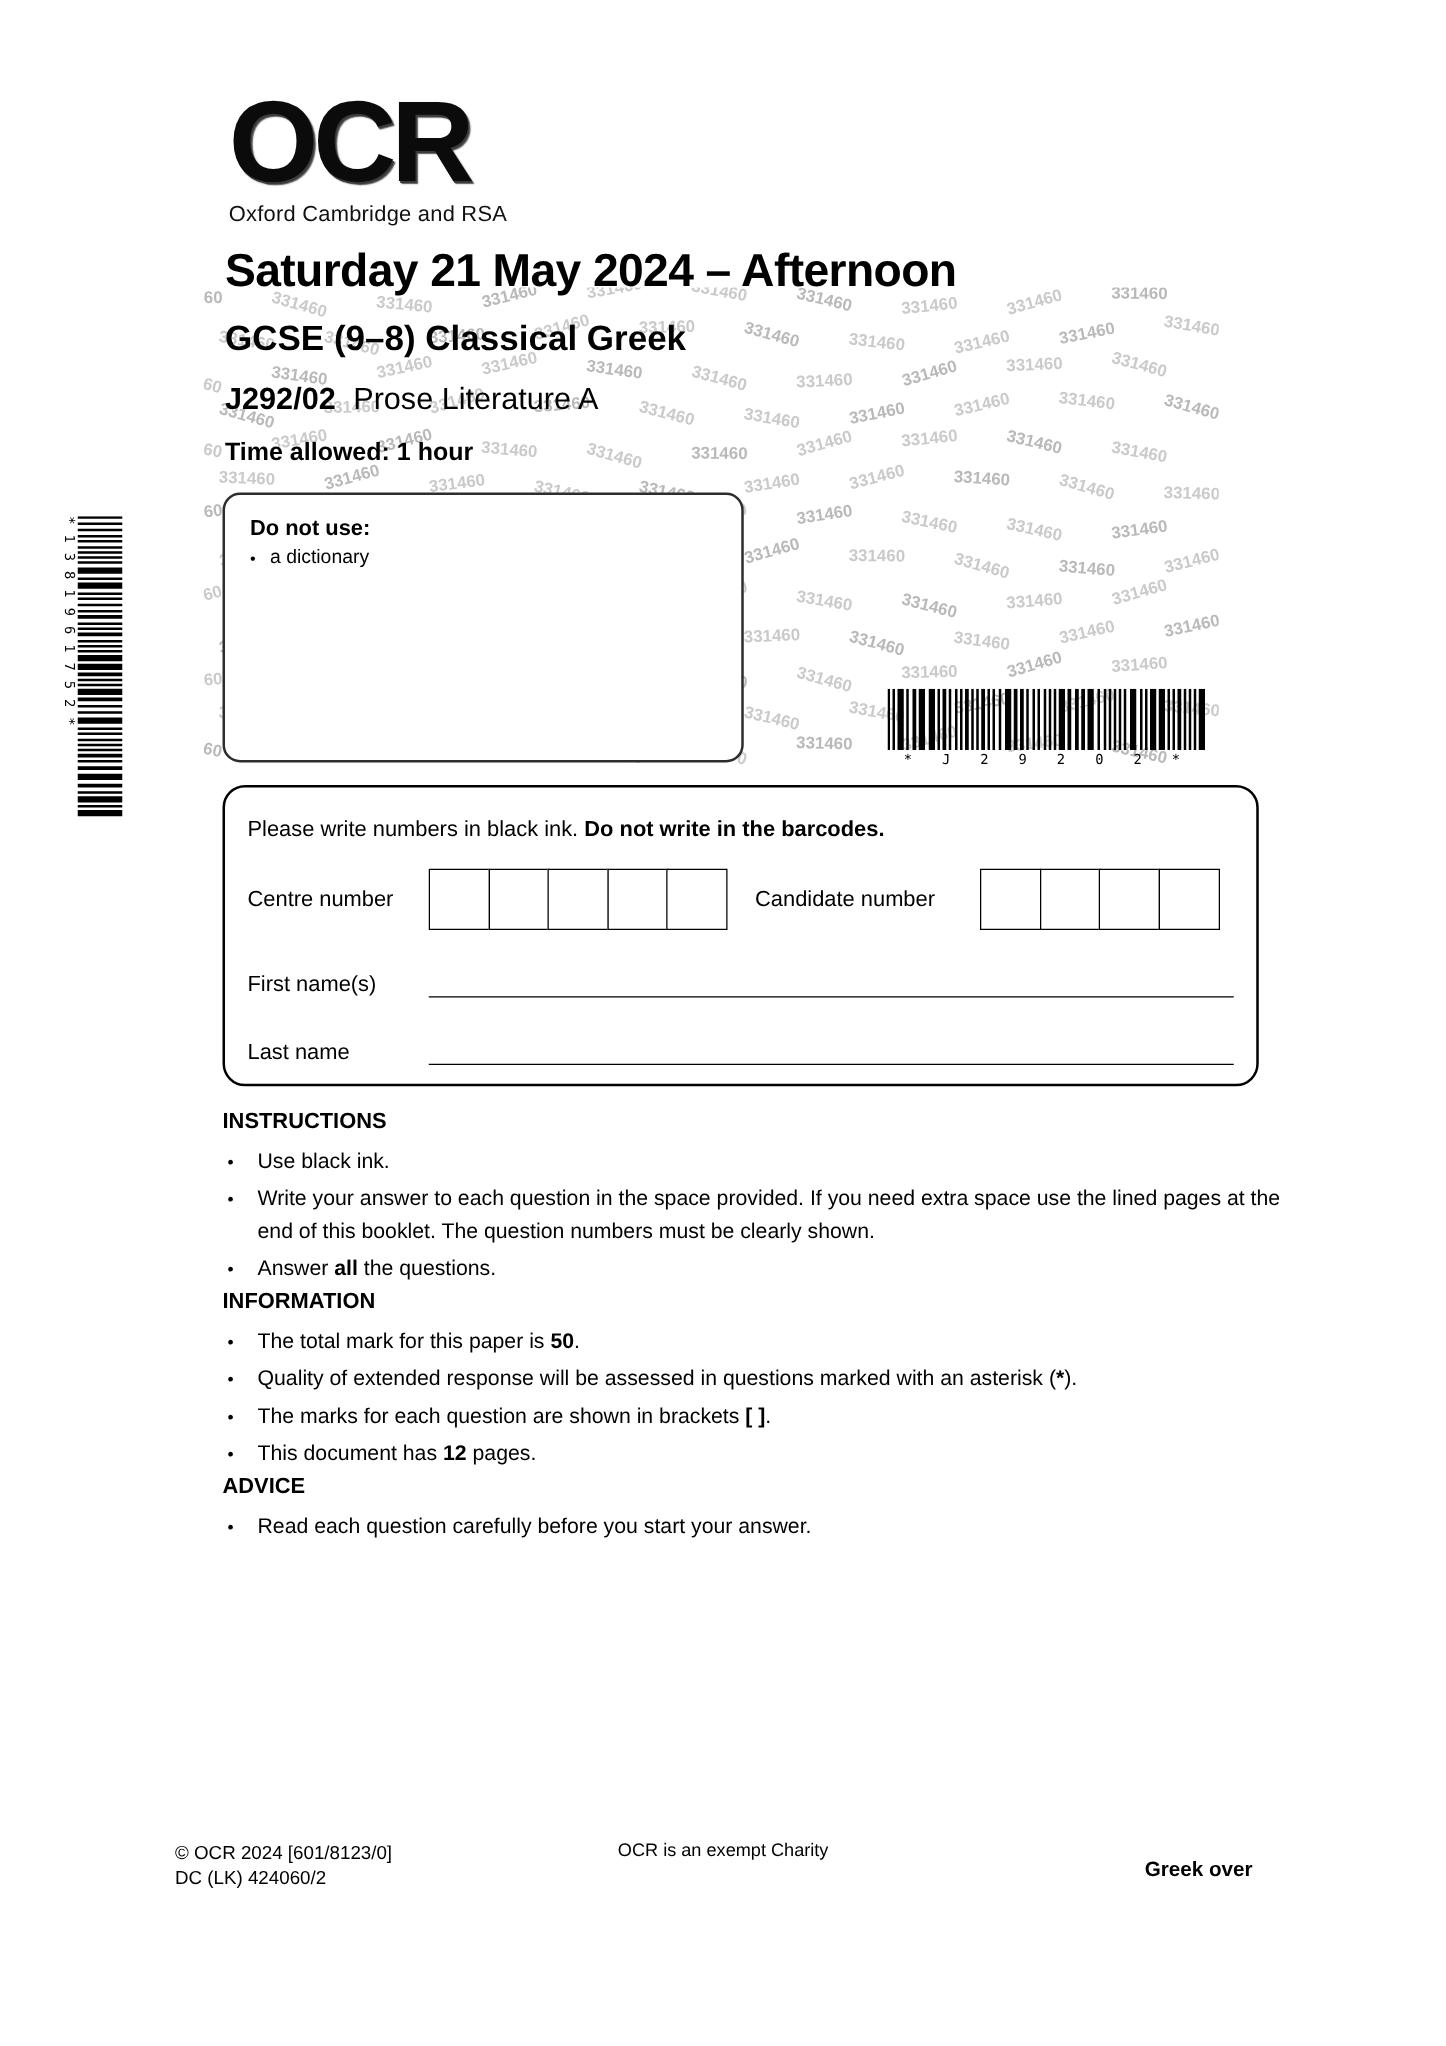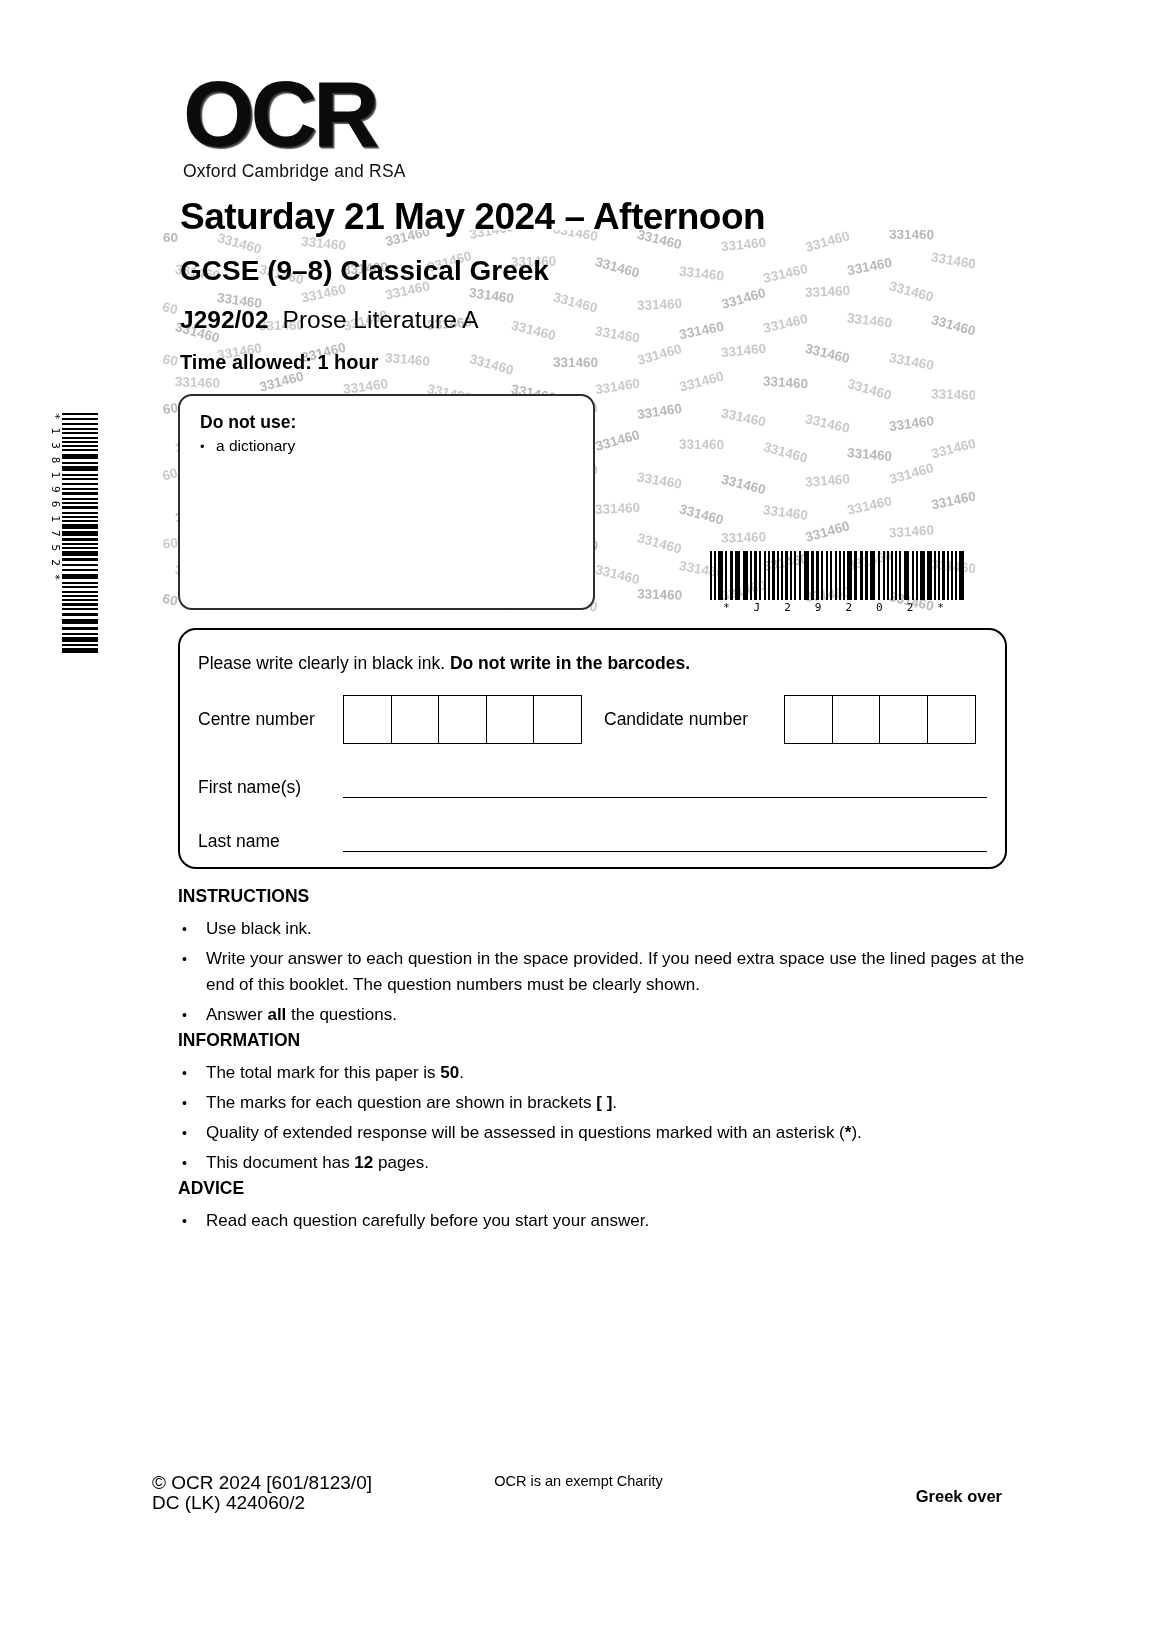--- a/index.html
+++ b/index.html
@@ -77,21 +77,21 @@
   .section{position:absolute;left:178px;width:848px;z-index:2;}
   .sec-instructions{top:886px;}
   .sec-information{top:1030px;}
   .sec-advice{top:1178px;}
   .sec-heading{font-size:17.5px;font-weight:bold;margin-bottom:9px;}
   .sec-list{margin:0;padding:0;list-style:none;}
   .sec-list li{display:flex;font-size:17px;line-height:26px;margin-bottom:4px;}
   .sec-list li::before{content:"\2022";width:28px;flex:none;font-size:14px;line-height:26px;padding-left:4px;box-sizing:border-box;}
   .sec-list li > span{flex:1;}
   
-  .footer-left{position:absolute;left:152px;top:1473px;font-size:19px;line-height:20px;z-index:2;}
+  .footer-left{position:absolute;left:140px;top:1473px;font-size:15px;line-height:20px;z-index:2;}
   .footer-center{position:absolute;left:0;right:0;top:1473px;text-align:center;font-size:14.5px;z-index:2;}
   .footer-right{position:absolute;right:155px;top:1487px;font-size:16.5px;font-weight:bold;z-index:2;}
 </style>
 </head>
 <body>
 
 <div id="page">
 
   <div class="watermark">
       <span style="left: -30px; top: 0px; transform: rotate(0deg); color: rgb(185, 185, 185);">331460</span>
@@ -297,21 +297,21 @@
         <i style="display: block; background: rgb(0, 0, 0); height: 5px; margin-bottom: 3px;"></i>
       </div>
   </div>
 
   <div class="hbarcode">
     <div class="hbarcode-bars"><i style="display: inline-block; vertical-align: top; background: rgb(0, 0, 0); height: 100%; width: 2px; margin-right: 2px;"></i><i style="display: inline-block; vertical-align: top; background: rgb(0, 0, 0); height: 100%; width: 2px; margin-right: 2px;"></i><i style="display: inline-block; vertical-align: top; background: rgb(0, 0, 0); height: 100%; width: 5px; margin-right: 2px;"></i><i style="display: inline-block; vertical-align: top; background: rgb(0, 0, 0); height: 100%; width: 2px; margin-right: 3px;"></i><i style="display: inline-block; vertical-align: top; background: rgb(0, 0, 0); height: 100%; width: 3px; margin-right: 2px;"></i><i style="display: inline-block; vertical-align: top; background: rgb(0, 0, 0); height: 100%; width: 5px; margin-right: 3px;"></i><i style="display: inline-block; vertical-align: top; background: rgb(0, 0, 0); height: 100%; width: 5px; margin-right: 2px;"></i><i style="display: inline-block; vertical-align: top; background: rgb(0, 0, 0); height: 100%; width: 2px; margin-right: 2px;"></i><i style="display: inline-block; vertical-align: top; background: rgb(0, 0, 0); height: 100%; width: 3px; margin-right: 2px;"></i><i style="display: inline-block; vertical-align: top; background: rgb(0, 0, 0); height: 100%; width: 2px; margin-right: 3px;"></i><i style="display: inline-block; vertical-align: top; background: rgb(0, 0, 0); height: 100%; width: 2px; margin-right: 2px;"></i><i style="display: inline-block; vertical-align: top; background: rgb(0, 0, 0); height: 100%; width: 2px; margin-right: 2px;"></i><i style="display: inline-block; vertical-align: top; background: rgb(0, 0, 0); height: 100%; width: 3px; margin-right: 2px;"></i><i style="display: inline-block; vertical-align: top; background: rgb(0, 0, 0); height: 100%; width: 2px; margin-right: 2px;"></i><i style="display: inline-block; vertical-align: top; background: rgb(0, 0, 0); height: 100%; width: 2px; margin-right: 2px;"></i><i style="display: inline-block; vertical-align: top; background: rgb(0, 0, 0); height: 100%; width: 3px; margin-right: 2px;"></i><i style="display: inline-block; vertical-align: top; background: rgb(0, 0, 0); height: 100%; width: 2px; margin-right: 2px;"></i><i style="display: inline-block; vertical-align: top; background: rgb(0, 0, 0); height: 100%; width: 2px; margin-right: 3px;"></i><i style="display: inline-block; vertical-align: top; background: rgb(0, 0, 0); height: 100%; width: 2px; margin-right: 3px;"></i><i style="display: inline-block; vertical-align: top; background: rgb(0, 0, 0); height: 100%; width: 5px; margin-right: 2px;"></i><i style="display: inline-block; vertical-align: top; background: rgb(0, 0, 0); height: 100%; width: 3px; margin-right: 2px;"></i><i style="display: inline-block; vertical-align: top; background: rgb(0, 0, 0); height: 100%; width: 3px; margin-right: 2px;"></i><i style="display: inline-block; vertical-align: top; background: rgb(0, 0, 0); height: 100%; width: 2px; margin-right: 3px;"></i><i style="display: inline-block; vertical-align: top; background: rgb(0, 0, 0); height: 100%; width: 2px; margin-right: 2px;"></i><i style="display: inline-block; vertical-align: top; background: rgb(0, 0, 0); height: 100%; width: 2px; margin-right: 3px;"></i><i style="display: inline-block; vertical-align: top; background: rgb(0, 0, 0); height: 100%; width: 2px; margin-right: 2px;"></i><i style="display: inline-block; vertical-align: top; background: rgb(0, 0, 0); height: 100%; width: 2px; margin-right: 2px;"></i><i style="display: inline-block; vertical-align: top; background: rgb(0, 0, 0); height: 100%; width: 2px; margin-right: 2px;"></i><i style="display: inline-block; vertical-align: top; background: rgb(0, 0, 0); height: 100%; width: 5px; margin-right: 2px;"></i><i style="display: inline-block; vertical-align: top; background: rgb(0, 0, 0); height: 100%; width: 3px; margin-right: 3px;"></i><i style="display: inline-block; vertical-align: top; background: rgb(0, 0, 0); height: 100%; width: 3px; margin-right: 2px;"></i><i style="display: inline-block; vertical-align: top; background: rgb(0, 0, 0); height: 100%; width: 3px; margin-right: 2px;"></i><i style="display: inline-block; vertical-align: top; background: rgb(0, 0, 0); height: 100%; width: 5px; margin-right: 3px;"></i><i style="display: inline-block; vertical-align: top; background: rgb(0, 0, 0); height: 100%; width: 2px; margin-right: 3px;"></i><i style="display: inline-block; vertical-align: top; background: rgb(0, 0, 0); height: 100%; width: 2px; margin-right: 2px;"></i><i style="display: inline-block; vertical-align: top; background: rgb(0, 0, 0); height: 100%; width: 2px; margin-right: 2px;"></i><i style="display: inline-block; vertical-align: top; background: rgb(0, 0, 0); height: 100%; width: 2px; margin-right: 2px;"></i><i style="display: inline-block; vertical-align: top; background: rgb(0, 0, 0); height: 100%; width: 2px; margin-right: 2px;"></i><i style="display: inline-block; vertical-align: top; background: rgb(0, 0, 0); height: 100%; width: 2px; margin-right: 3px;"></i><i style="display: inline-block; vertical-align: top; background: rgb(0, 0, 0); height: 100%; width: 5px; margin-right: 3px;"></i><i style="display: inline-block; vertical-align: top; background: rgb(0, 0, 0); height: 100%; width: 2px; margin-right: 2px;"></i><i style="display: inline-block; vertical-align: top; background: rgb(0, 0, 0); height: 100%; width: 2px; margin-right: 2px;"></i><i style="display: inline-block; vertical-align: top; background: rgb(0, 0, 0); height: 100%; width: 5px; margin-right: 2px;"></i><i style="display: inline-block; vertical-align: top; background: rgb(0, 0, 0); height: 100%; width: 5px; margin-right: 2px;"></i><i style="display: inline-block; vertical-align: top; background: rgb(0, 0, 0); height: 100%; width: 2px; margin-right: 2px;"></i><i style="display: inline-block; vertical-align: top; background: rgb(0, 0, 0); height: 100%; width: 2px; margin-right: 2px;"></i><i style="display: inline-block; vertical-align: top; background: rgb(0, 0, 0); height: 100%; width: 3px; margin-right: 2px;"></i><i style="display: inline-block; vertical-align: top; background: rgb(0, 0, 0); height: 100%; width: 2px; margin-right: 2px;"></i><i style="display: inline-block; vertical-align: top; background: rgb(0, 0, 0); height: 100%; width: 2px; margin-right: 2px;"></i><i style="display: inline-block; vertical-align: top; background: rgb(0, 0, 0); height: 100%; width: 2px; margin-right: 2px;"></i><i style="display: inline-block; vertical-align: top; background: rgb(0, 0, 0); height: 100%; width: 5px; margin-right: 2px;"></i></div>
     <div class="hbarcode-label">*J29202*</div>
   </div>
 
   <div class="cand-box">
-    <div class="cand-notice"><span>Please write clearly in black ink. </span><span style="font-weight: bold;">Do not write in the barcodes.</span></div>
+    <div class="cand-notice"><span>Please write numbers in black ink. </span><span style="font-weight: bold;">Do not write in the barcodes.</span></div>
     <div class="num-row">
       <span class="num-label centre-label">Centre number</span>
       <div class="cells">
         <div class="cell"></div>
         <div class="cell"></div>
         <div class="cell"></div>
         <div class="cell"></div>
         <div class="cell"></div>
       </div>
       <span class="num-label cand-label">Candidate number</span>
@@ -347,24 +347,24 @@
     </ul>
   </div>
 
   <div class="section sec-information">
     <div class="sec-heading">INFORMATION</div>
     <ul class="sec-list">
       <li>
           <span><span>The total mark for this paper is </span><span style="font-weight: bold;">50</span><span>.</span></span>
         </li>
       <li>
+          <span><span>Quality of extended response will be assessed in questions marked with an asterisk (</span><span style="font-weight: bold;">*</span><span>).</span></span>
+        </li>
+      <li>
           <span><span>The marks for each question are shown in brackets </span><span style="font-weight: bold;">[ ]</span><span>.</span></span>
-        </li>
-      <li>
-          <span><span>Quality of extended response will be assessed in questions marked with an asterisk (</span><span style="font-weight: bold;">*</span><span>).</span></span>
         </li>
       <li>
           <span><span>This document has </span><span style="font-weight: bold;">12</span><span> pages.</span></span>
         </li>
     </ul>
   </div>
 
   <div class="section sec-advice">
     <div class="sec-heading">ADVICE</div>
     <ul class="sec-list">

